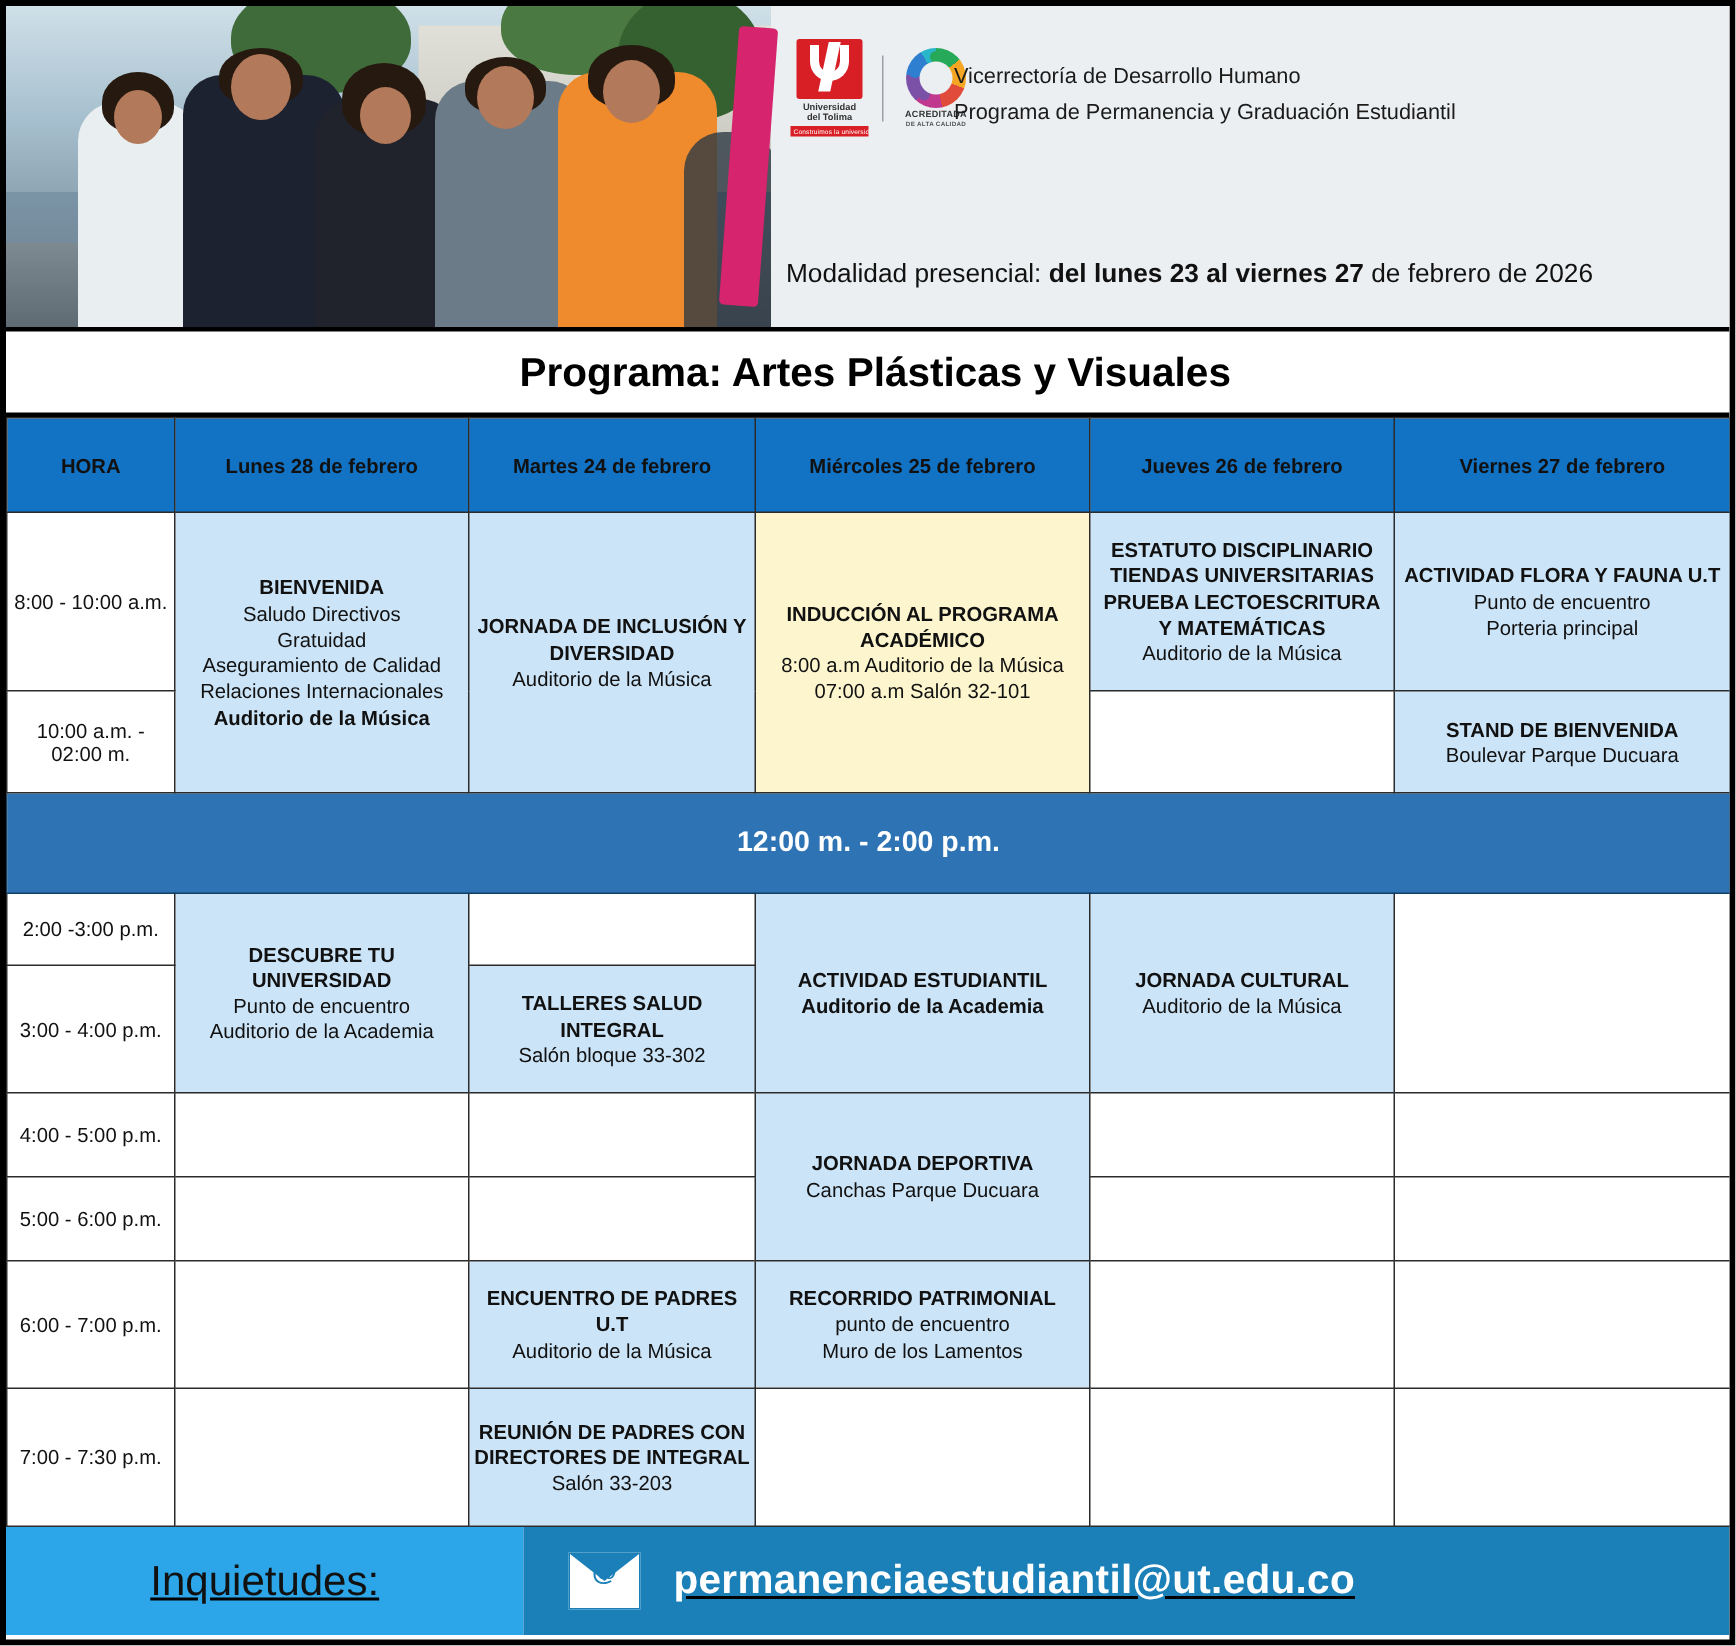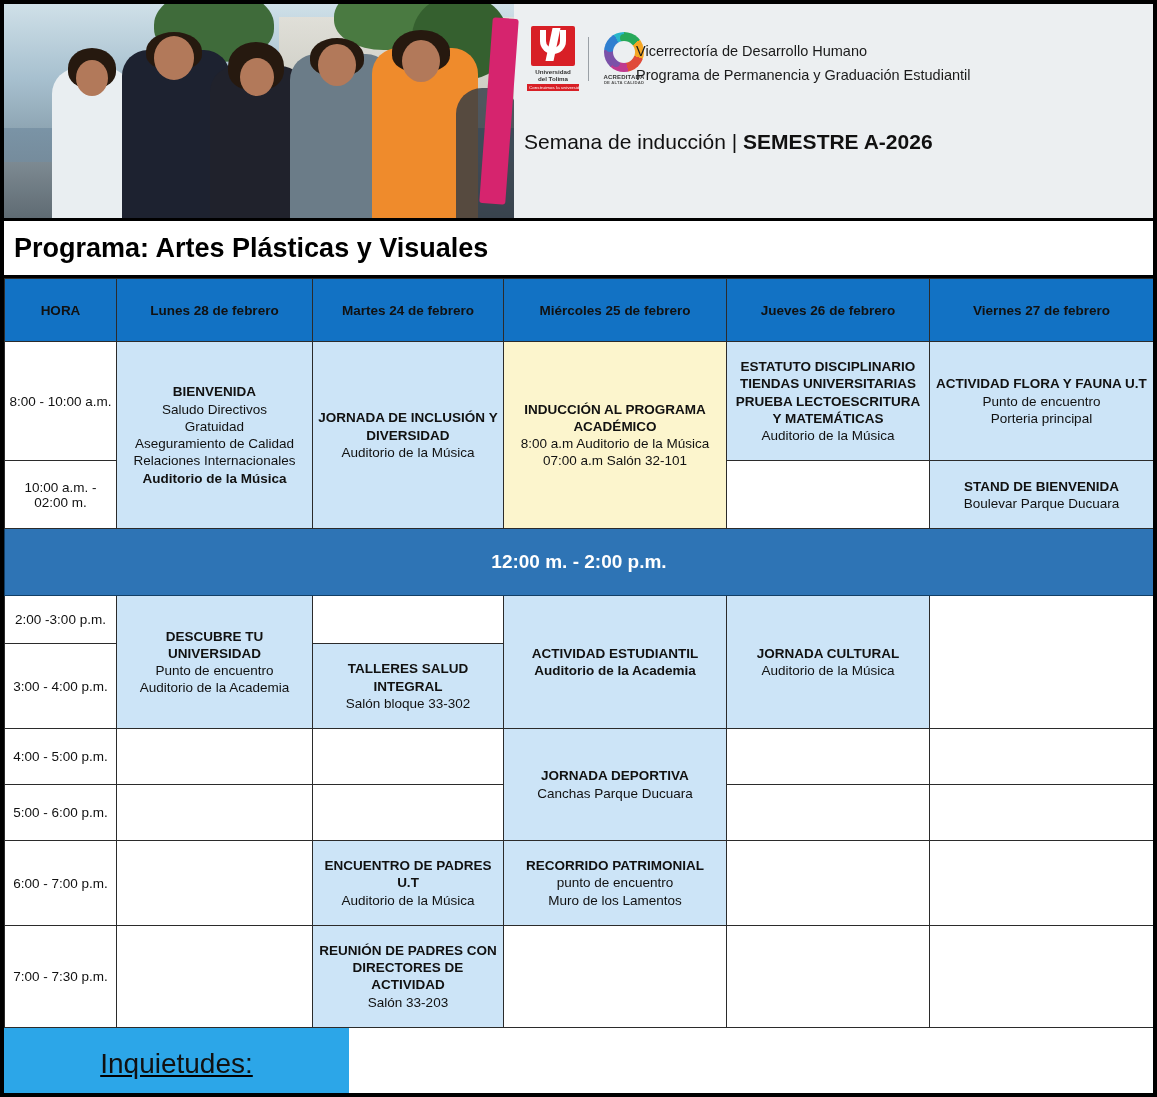--- a/index.html
+++ b/index.html
@@ -48,21 +48,21 @@
   .seal-t2{font-size:4.2px;font-weight:bold;color:#555;letter-spacing:.2px;}
 
   .vdh{position:absolute;left:122px;top:36px;font-size:14.5px;color:#1b1b1b;line-height:1.65;}
   .hdr-line1{position:absolute;left:10px;top:126px;font-size:21px;color:#111;white-space:nowrap;}
   .hdr-line1 b{font-weight:bold;}
   .hdr-line2{position:absolute;left:10px;top:168px;font-size:17.5px;color:#111;white-space:nowrap;}
   .hdr-line2 b{font-weight:bold;}
 
   
   .titlebar{border-top:3px solid #000;border-bottom:3px solid #000;height:54px;
-            display:flex;align-items:center;padding-left:10px;background:#fff;}
+            display:flex;align-items:center;padding-left:10px;background:#fff;justify-content:center;}
   .titlebar span{font-size:27px;font-weight:bold;color:#000;}
 
   
   table.sched{border-collapse:collapse;width:100%;table-layout:fixed;}
   table.sched td,table.sched th{border:1.5px solid #2b2b2b;vertical-align:middle;
       text-align:center;padding:16px 3px;font-size:13.5px;color:#111;}
   thead th{background:#1272c4;color:#fff;font-weight:bold;font-size:15px;height:30px;
       border:1.5px solid #0c4f8a;}
   td.hora{font-size:13.5px;background:#fff;color:#111;}
   td.blue{background:#cce4f7;}
@@ -152,22 +152,22 @@
           <div class="seal-t1">ACREDITADA</div>
           <div class="seal-t2">DE ALTA CALIDAD</div>
         </div>
       </div>
 
       <div class="vdh">
         <div>Vicerrectoría de Desarrollo Humano</div>
         <div>Programa de Permanencia y Graduación Estudiantil</div>
       </div>
 
-      <div class="hdr-line1"><span>Semana de inducción | </span><b>SEMESTRE A-2026</b></div>
-
+
+      <div class="hdr-line2"><span>Modalidad presencial: </span><b>del lunes 23 al viernes 27</b><span> de febrero de 2026</span></div>
     </div>
   </div>
 
   <div class="titlebar">
     <span>Programa: Artes Plásticas y Visuales</span>
   </div>
 
   <table class="sched">
     <colgroup>
       <col style="width:112px">
@@ -294,29 +294,33 @@
           <span class="sub">Muro de los Lamentos</span>
         </td>
         <td class="empty"></td>
         <td class="empty"></td>
       </tr>
 
       <tr style="height:92px">
         <td class="hora">7:00 - 7:30 p.m.</td>
         <td class="empty"></td>
         <td class="blue">
-          <span class="ttl">REUNIÓN DE PADRES CON DIRECTORES DE ACTIVIDAD</span>
+          <span class="ttl">REUNIÓN DE PADRES CON DIRECTORES DE INTEGRAL</span>
           <span class="sub">Salón  33-203</span>
         </td>
         <td class="empty"></td>
         <td class="empty"></td>
         <td class="empty"></td>
       </tr>
     </tbody>
   </table>
 
   <div class="footer">
     <div class="f-left">
       <span>Inquietudes:</span>
     </div>
+    <div class="f-right">
+      <span class="env"></span>
+      <span class="f-mail">permanenciaestudiantil@ut.edu.co</span>
+    </div>
   </div>
 
 </div>
 
 </body></html>

